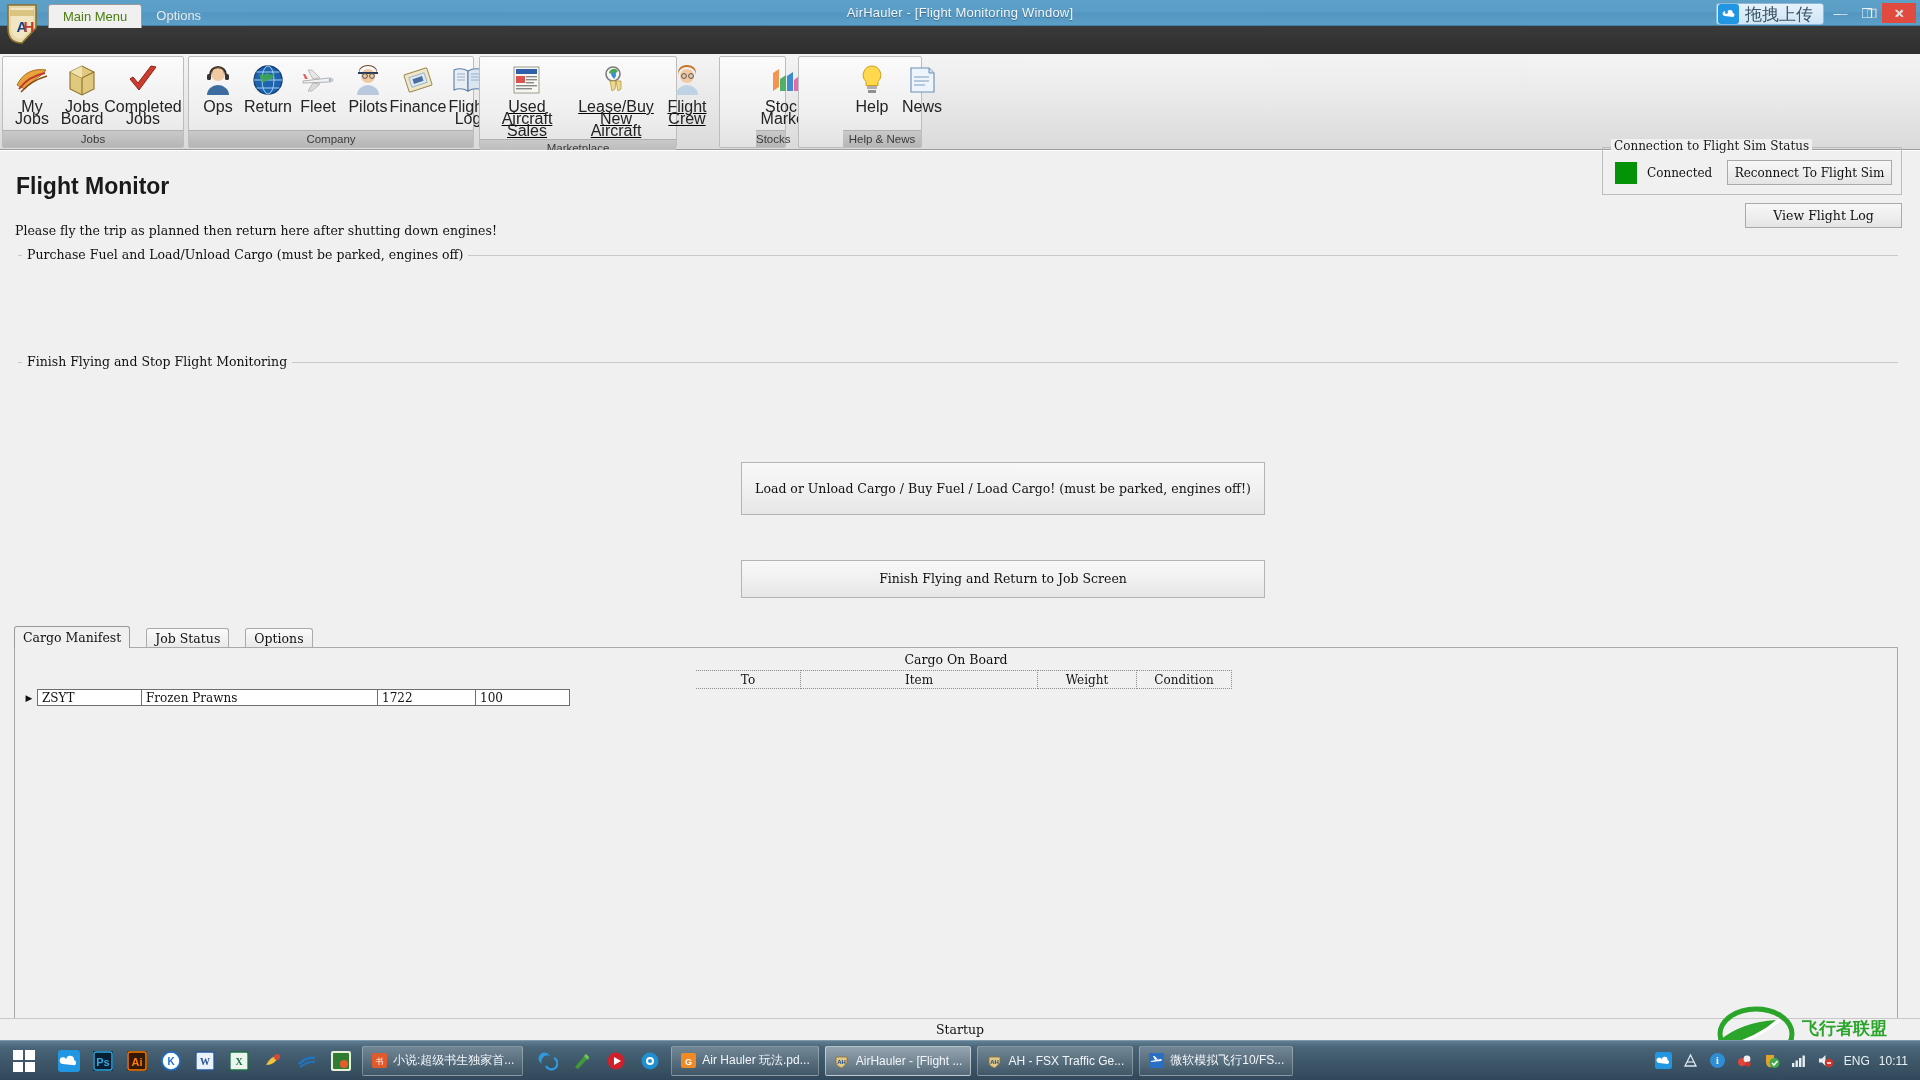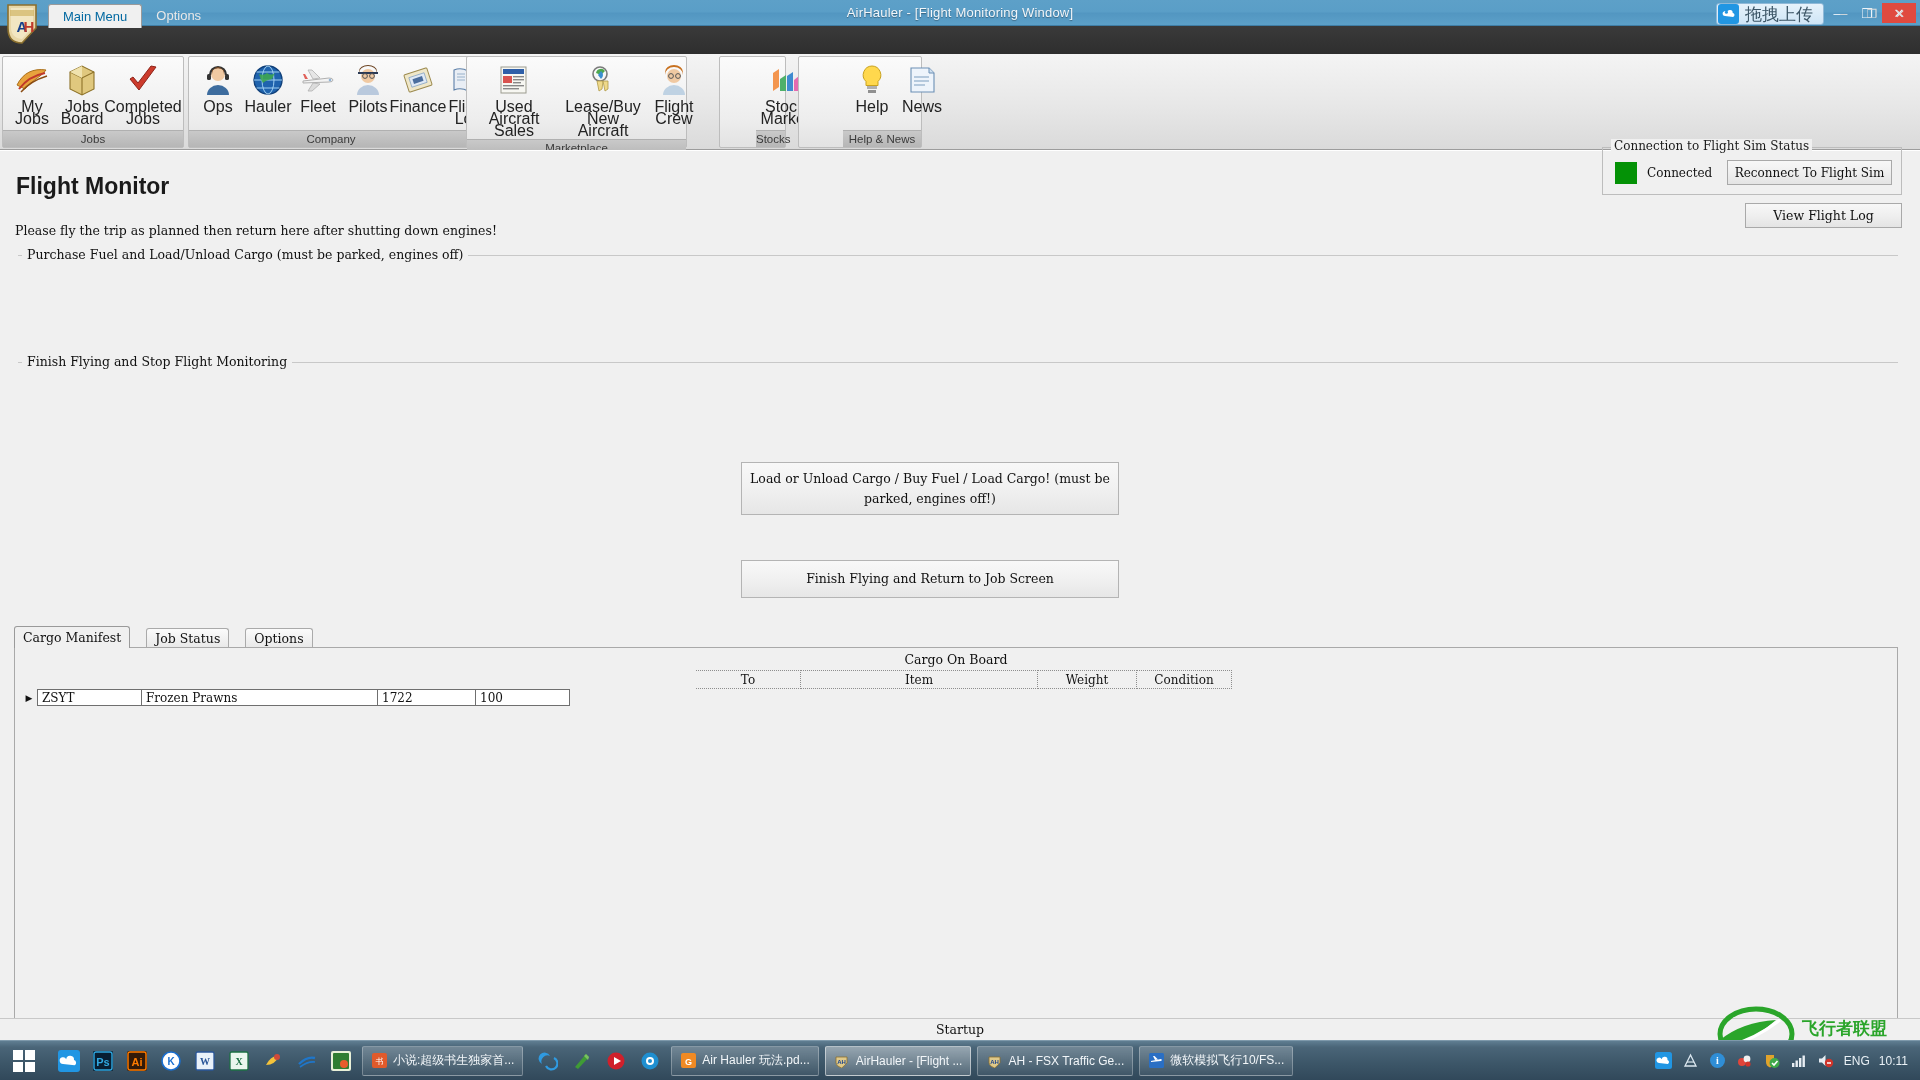--- a/index.html
+++ b/index.html
@@ -38,21 +38,21 @@
   }
   .applogo {
     position: absolute; left: 2px; top: 2px; width: 40px; height: 42px; z-index: 6;
   }
   .applogo svg { display:block; }
   .menutabs { position: absolute; left: 48px; top: 0; height: 28px; display: flex; align-items: flex-end; }
   .mtab {
     height: 24px; padding: 0 14px; line-height: 24px; font-size: 13px; color: #e8e8e8;
     border-radius: 3px 3px 0 0;
   }
-  .mtab.active { background: #f0f0f0; color: #0369a1; border: 1px solid #9a9a9a; border-bottom: none; }
+  .mtab.active { background: #f0f0f0; color: #4d7c0f; border: 1px solid #9a9a9a; border-bottom: none; }
 
   
   .panclip {
     position: absolute; right: 96px; top: 3px; height: 22px;
     display: flex; align-items: center;
     background: linear-gradient(to bottom,#e6f2fb,#cfe5f6);
     border: 1px solid #8fb9d8; border-radius: 3px; padding-right: 10px;
   }
   .panclip .pico {
     width: 21px; height: 20px; margin: 0 6px 0 1px; border-radius: 3px;
@@ -124,21 +124,21 @@
   .btn-viewlog { position: absolute; right: 18px; top: 52px; width: 157px; height: 25px; font-size: 12.5px; }
 
   .notice { position: absolute; left: 15px; top: 72px; font-size: 12.5px; color: #111; }
   .sectiontop {
     position: absolute; height: 1px; background: #c8c8c8;
   }
   .sectionlabel {
     position: absolute; font-size: 12.5px; color: #111; background: #f0f0f0; padding: 0 5px;
   }
   .bigbtn {
-    position: absolute; left: 741px; width: 378px;
+    position: absolute; left: 741px; width: 524px;
     background: linear-gradient(to bottom,#f8f8f8 0%, #f1f1f1 48%, #e6e6e6 100%);
     border: 1px solid #b4b4b4; color: #111; font-size: 12.5px;
     display: flex; align-items: center; justify-content: center; text-align: center; line-height: 20px;
   }
 
   
   .tabstrip { position: absolute; left: 14px; top: 475px; height: 22px; display: flex; align-items: flex-end; }
   .tab {
     height: 20px; padding: 0 8px; line-height: 19px; font-size: 12.5px; color: #111;
     border: 1px solid #aaa; border-bottom: none; border-radius: 3px 3px 0 0; margin-right: 16px;
@@ -310,21 +310,21 @@
         <div class="ritem">
           <div class="ricon">
             <svg width="32" height="32" viewBox="0 0 32 32">
                 <circle cx="16" cy="16" r="14" fill="#1f63ae"></circle>
                 <circle cx="16" cy="16" r="14" fill="none" stroke="#10407a" stroke-width="1.4"></circle>
                 <ellipse cx="16" cy="16" rx="6" ry="14" fill="none" stroke="#9fd0f2" stroke-width="1"></ellipse>
                 <path d="M2 16 h28 M4.5 8 h23 M4.5 24 h23" stroke="#9fd0f2" stroke-width="1" fill="none"></path>
                 <path d="M7 10 q5 2 8 -1 q4 3 8 0 l-3 6 q-6 1 -9 4 q-3 -4 -4 -9Z" fill="#3fa94c" opacity=".85"></path>
               </svg>
           </div>
-          <div class="rlabel">Hauler</div>
+          <div class="rlabel">Return</div>
         </div>
         <div class="ritem">
           <div class="ricon">
             <svg width="34" height="26" viewBox="0 0 34 26">
                 <path d="M2 14 L28 11 q4 0 4 2 q0 2 -4 2 L2 16 Z" fill="#f3f3f3" stroke="#b0b0b0" stroke-width="1"></path>
                 <path d="M12 12 L7 3 L11 3 L19 11 Z" fill="#e6e6e6" stroke="#b0b0b0" stroke-width=".8"></path>
                 <path d="M12 16 L7 24 L11 24 L19 17 Z" fill="#dcdcdc" stroke="#b0b0b0" stroke-width=".8"></path>
                 <path d="M4 12 L2 7 L4 7 L7 12 Z" fill="#e0615a"></path>
                 <circle cx="29" cy="13" r="1.3" fill="#8fb3d8"></circle>
               </svg>
@@ -364,21 +364,21 @@
                 <path d="M5 8 h8 M5 11 h8 M5 14 h8 M19 8 h8 M19 11 h8 M19 14 h8" stroke="#8fa9c6" stroke-width=".9"></path>
               </svg>
           </div>
           <div class="rlabel">Flight
 Log</div>
         </div>
       </div>
       <div class="gtitle">Company</div>
     </div>
 
-    <div class="rgroup" style="left:466px; width:221px;">
+    <div class="rgroup" style="left:479px; width:198px;text-decoration:underline;">
       <div class="ritems">
         <div class="ritem" style="min-width:86px;">
           <div class="ricon">
             <svg width="32" height="30" viewBox="0 0 32 30">
                 <rect x="3" y="2" width="25" height="26" fill="#f7f7f2" stroke="#9b9b8f" stroke-width="1"></rect>
                 <rect x="5" y="4" width="21" height="5" fill="#2f5fa8"></rect>
                 <rect x="5" y="11" width="9" height="7" fill="#d9534f"></rect>
                 <rect x="15" y="11" width="11" height="1.4" fill="#888"></rect>
                 <rect x="15" y="14" width="11" height="1.4" fill="#888"></rect>
                 <rect x="15" y="17" width="8" height="1.4" fill="#888"></rect>

